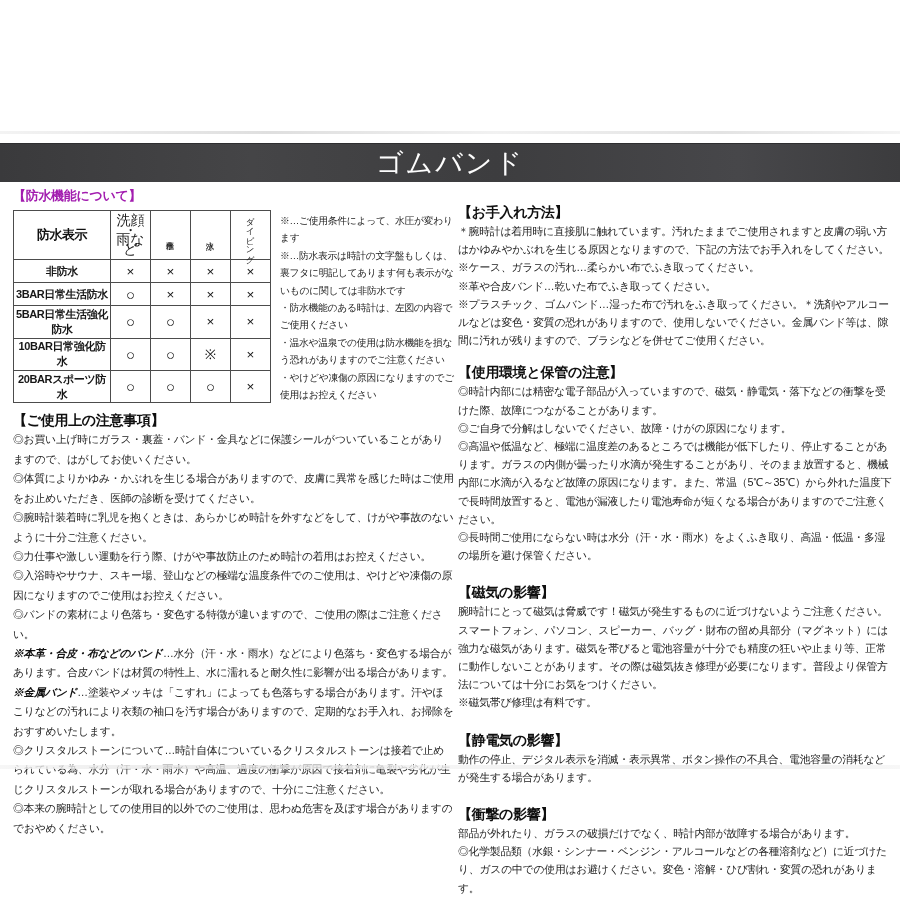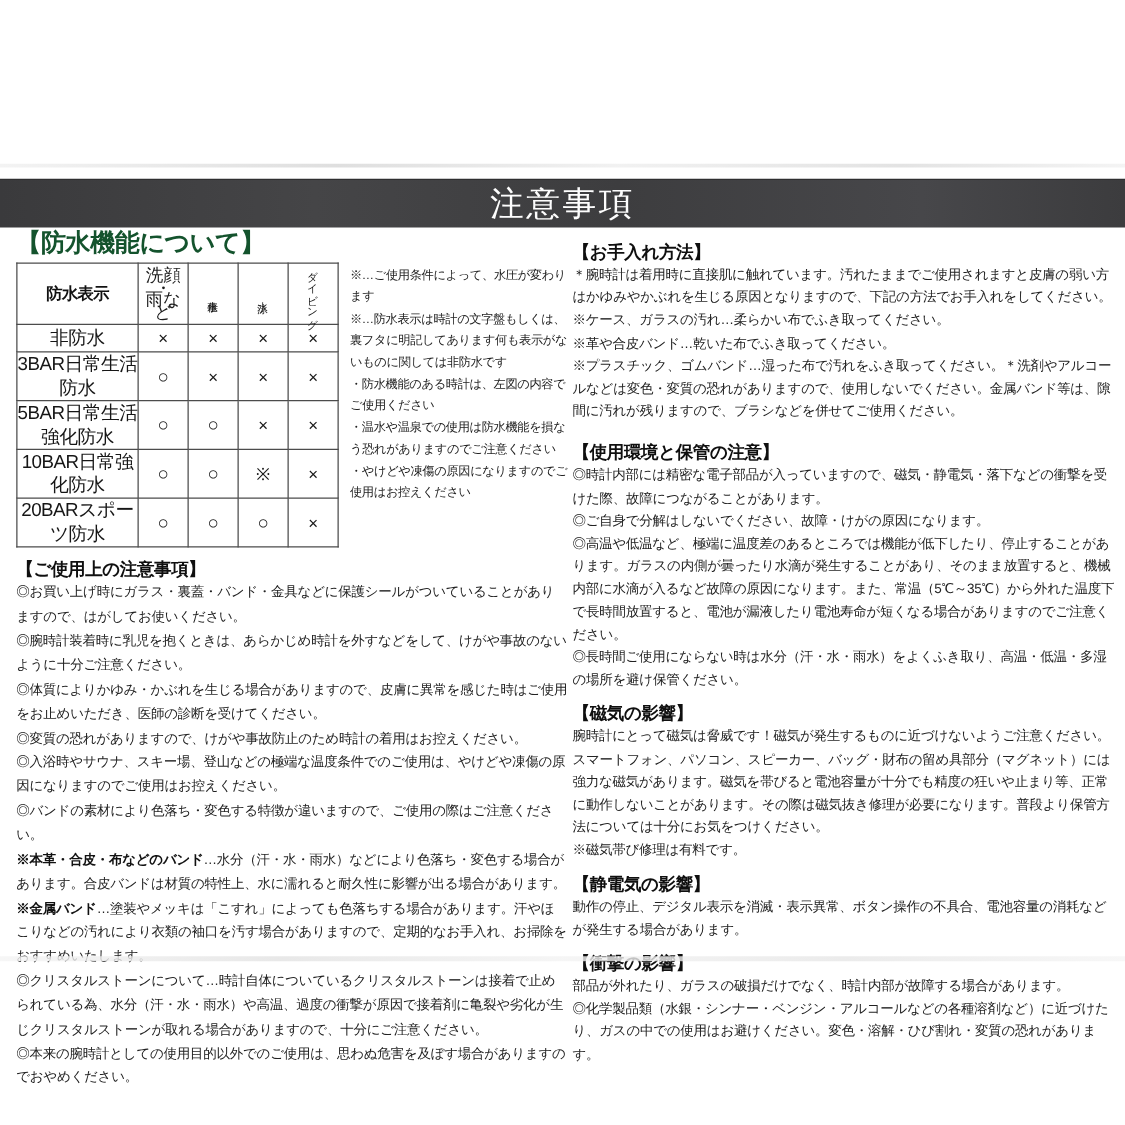--- a/index.html
+++ b/index.html
@@ -31,30 +31,30 @@
     display:flex; align-items:center; justify-content:center;
     border-top:1px solid #2e2e30;
   }
   .banner-title {
     color:#fdfdfd; font-size:27px; letter-spacing:2px; font-weight:500;
   }
 
   .col-left  { position:absolute; left:13px;  top:186px; width:441px; }
   .col-right { position:absolute; left:458px; top:184px; width:434px; }
 
-  .main-h { font-size:20px; font-weight:bold; color:#14532d; line-height:19px; letter-spacing:-0.3px; }
-  .sec-h  { font-size:14px; font-weight:bold; color:#0f0f0f; line-height:19px; letter-spacing:-0.3px; margin-top:8px; }
+  .main-h { font-size:13px; font-weight:bold; color:#a21caf; line-height:19px; letter-spacing:-0.3px; }
+  .sec-h  { font-size:14px; font-weight:bold; color:#0f0f0f; line-height:19px; letter-spacing:-0.3px; margin-top:19px; }
   .sec-gap { margin-top:14px; }
 
   .para {
     font-size:10.8px; line-height:19.4px; letter-spacing:-0.2px;
     color:#222; text-align:left;
   }
   .col-right .para { line-height:18.2px; }
-  .para b { color:#111; }
+  .para b { color:#111;font-style:italic; }
 
   
   .wp-row { display:flex; gap:9px; margin-top:5px; }
   table.wp {
     border-collapse:collapse; width:257px; table-layout:fixed;
     background:#fff; flex:0 0 auto;
   }
   table.wp th, table.wp td { border:1.4px solid #4c4c4c; padding:0; }
   .corner {
     width:97px; font-size:13px; font-weight:bold; color:#111;
@@ -64,40 +64,40 @@
   th.colhead { width:40px; text-align:center; vertical-align:middle; font-weight:normal; }
   th.colhead .vert {
     writing-mode:vertical-rl; text-orientation:upright;
     font-size:8.5px; letter-spacing:0; margin:0 auto; line-height:10px; color:#1a1a1a;
   }
   th.colhead .hwrap {
     white-space:pre-line; font-size:14px; line-height:9.5px; color:#1a1a1a;
   }
   tr.datarow { height:22px; }
   th.rowlabel {
-    font-size:15px; font-weight:normal; letter-spacing:-0.4px;
+    font-size:11px; font-weight:bold; letter-spacing:-0.4px;
     text-align:center; vertical-align:middle; color:#161616;
   }
   td.mark { text-align:center; vertical-align:middle; font-size:13.5px; color:#161616; }
   td.mark.circle { font-size:15px; }
 
   .wp-notes { width:175px; padding-top:2px; }
   .wp-notes .para { font-size:9.8px; line-height:17.4px; letter-spacing:-0.3px; }
 
   .usage-h { margin-top:8px; }
 </style>
 </head>
 <body>
 
 <div class="sheet">
 
   <div class="edge-top"></div>
 
   <div class="banner">
-    <span class="banner-title">注意事項</span>
+    <span class="banner-title">ゴムバンド</span>
   </div>
 
   <div class="col-left">
     <div class="main-h">【防水機能について】</div>
 
     <div class="wp-row">
       <table class="wp">
         <thead>
           <tr class="headrow">
             <th class="corner">防水表示</th>
@@ -161,23 +161,23 @@
           <p class="para">※…防水表示は時計の文字盤もしくは、裏フタに明記してあります何も表示がないものに関しては非防水です</p>
           <p class="para">・防水機能のある時計は、左図の内容でご使用ください</p>
           <p class="para">・温水や温泉での使用は防水機能を損なう恐れがありますのでご注意ください</p>
           <p class="para">・やけどや凍傷の原因になりますのでご使用はお控えください</p>
         </div>
     </div>
 
     <div class="sec-h usage-h">【ご使用上の注意事項】</div>
     <div>
         <p class="para">◎お買い上げ時にガラス・裏蓋・バンド・金具などに保護シールがついていることがありますので、はがしてお使いください。</p>
+        <p class="para">◎体質によりかゆみ・かぶれを生じる場合がありますので、皮膚に異常を感じた時はご使用をお止めいただき、医師の診断を受けてください。</p>
         <p class="para">◎腕時計装着時に乳児を抱くときは、あらかじめ時計を外すなどをして、けがや事故のないように十分ご注意ください。</p>
-        <p class="para">◎体質によりかゆみ・かぶれを生じる場合がありますので、皮膚に異常を感じた時はご使用をお止めいただき、医師の診断を受けてください。</p>
-        <p class="para">◎変質の恐れがありますので、けがや事故防止のため時計の着用はお控えください。</p>
+        <p class="para">◎力仕事や激しい運動を行う際、けがや事故防止のため時計の着用はお控えください。</p>
         <p class="para">◎入浴時やサウナ、スキー場、登山などの極端な温度条件でのご使用は、やけどや凍傷の原因になりますのでご使用はお控えください。</p>
         <p class="para">◎バンドの素材により色落ち・変色する特徴が違いますので、ご使用の際はご注意ください。</p>
         <p class="para"><b>※本革・合皮・布などのバンド</b>…水分（汗・水・雨水）などにより色落ち・変色する場合があります。合皮バンドは材質の特性上、水に濡れると耐久性に影響が出る場合があります。</p>
         <p class="para"><b>※金属バンド</b>…塗装やメッキは「こすれ」によっても色落ちする場合があります。汗やほこりなどの汚れにより衣類の袖口を汚す場合がありますので、定期的なお手入れ、お掃除をおすすめいたします。</p>
         <p class="para">◎クリスタルストーンについて…時計自体についているクリスタルストーンは接着で止められている為、水分（汗・水・雨水）や高温、過度の衝撃が原因で接着剤に亀裂や劣化が生じクリスタルストーンが取れる場合がありますので、十分にご注意ください。</p>
         <p class="para">◎本来の腕時計としての使用目的以外でのご使用は、思わぬ危害を及ぼす場合がありますのでおやめください。</p>
       </div>
   </div>
 
   <div class="col-right">

